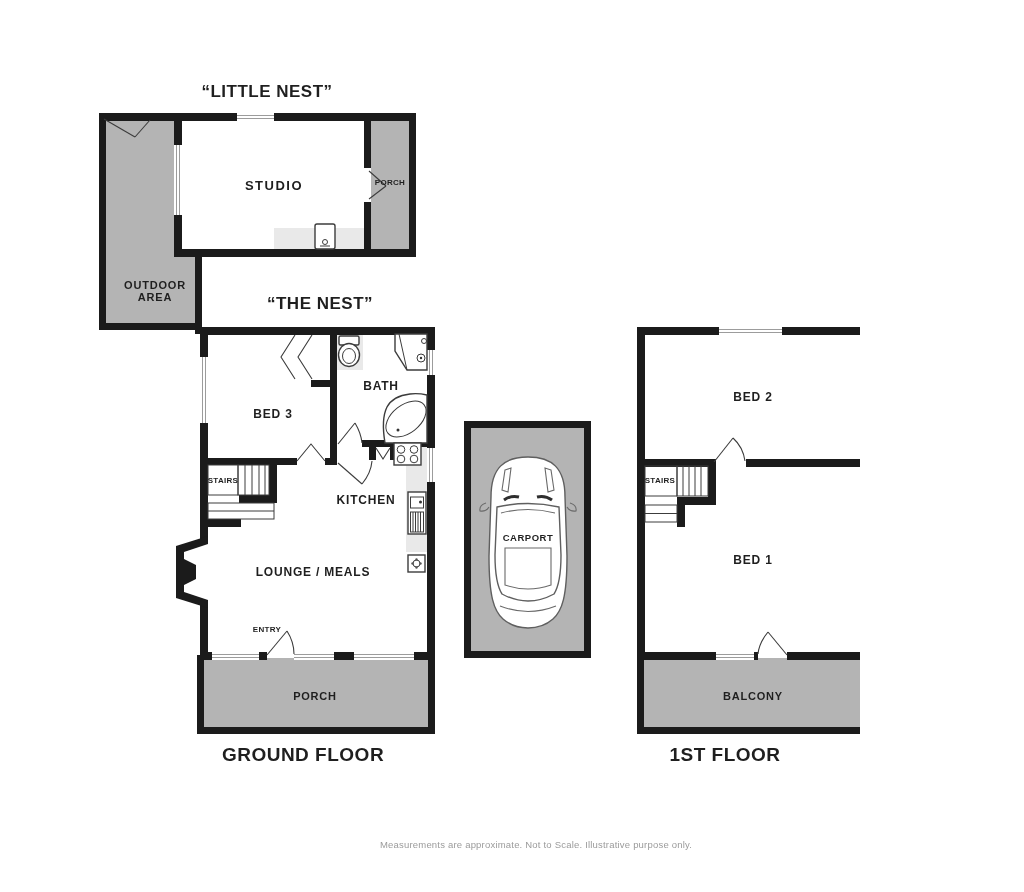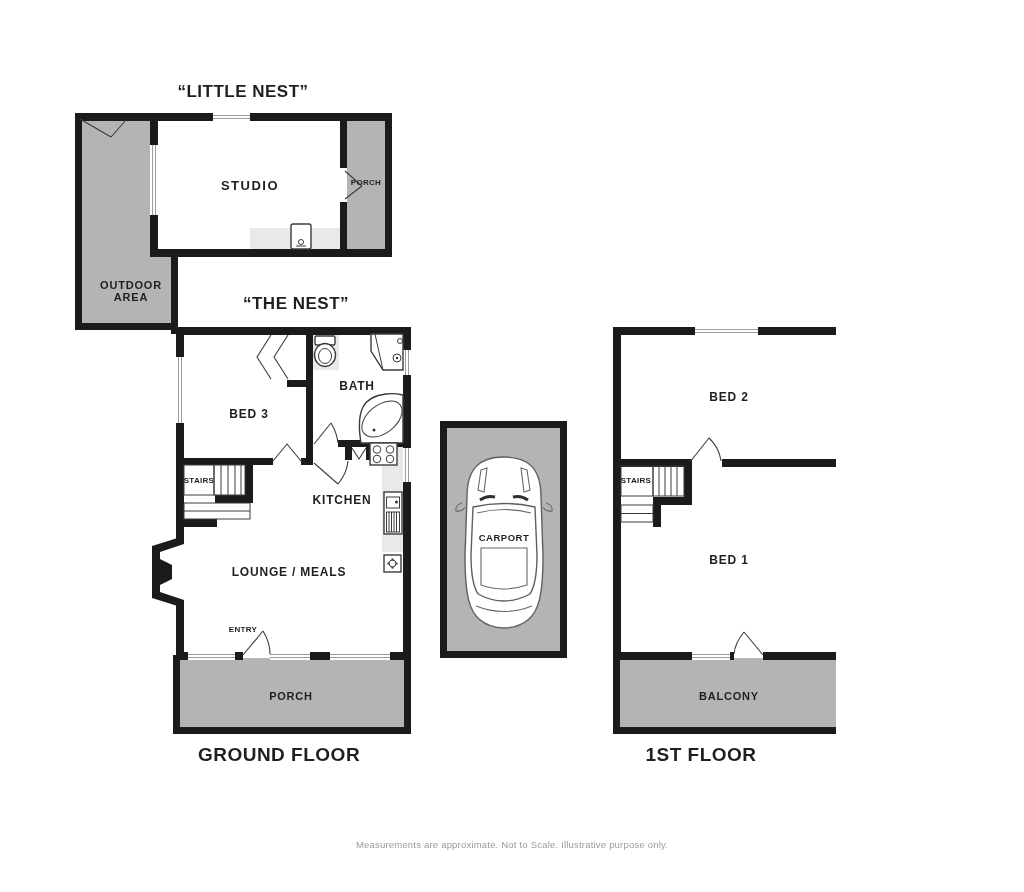--- a/index.html
+++ b/index.html
@@ -1,17 +1,17 @@
 <!DOCTYPE html>
 <html style="--wall: #1b1b1b; --area-gray: #b4b4b4; --counter-gray: #e9e9e9; --line: #3c3c3c; --text: #1f1f1f; --footer-text: #9b9b9b; --background: #ffffff;"><head>
 <meta charset="utf-8">
 <style>
   html,body{margin:0;padding:0;background:#fff;}
   .canvas{position:relative;width:836px;height:892px;background:var(--background,#fff);overflow:hidden;
-          font-family:"Liberation Sans", sans-serif;}
+          font-family:"Liberation Sans", sans-serif;padding-left:24px;}
   svg{display:block;}
   .wall{fill:var(--wall,#1b1b1b);}
   .gray{fill:var(--area-gray,#b4b4b4);}
   .lgray{fill:var(--counter-gray,#e9e9e9);}
   .win{fill:#ffffff;}
   .winline{stroke:#9c9c9c;stroke-width:1;fill:none;}
   .thin{stroke:var(--line,#3c3c3c);stroke-width:1;fill:none;}
   .fix{fill:#ffffff;stroke:var(--line,#3c3c3c);stroke-width:1.4;}
   .door{stroke:var(--line,#3c3c3c);stroke-width:1.1;fill:none;}
   .carline{stroke:#5f5f5f;stroke-width:1.4;fill:#ffffff;}

